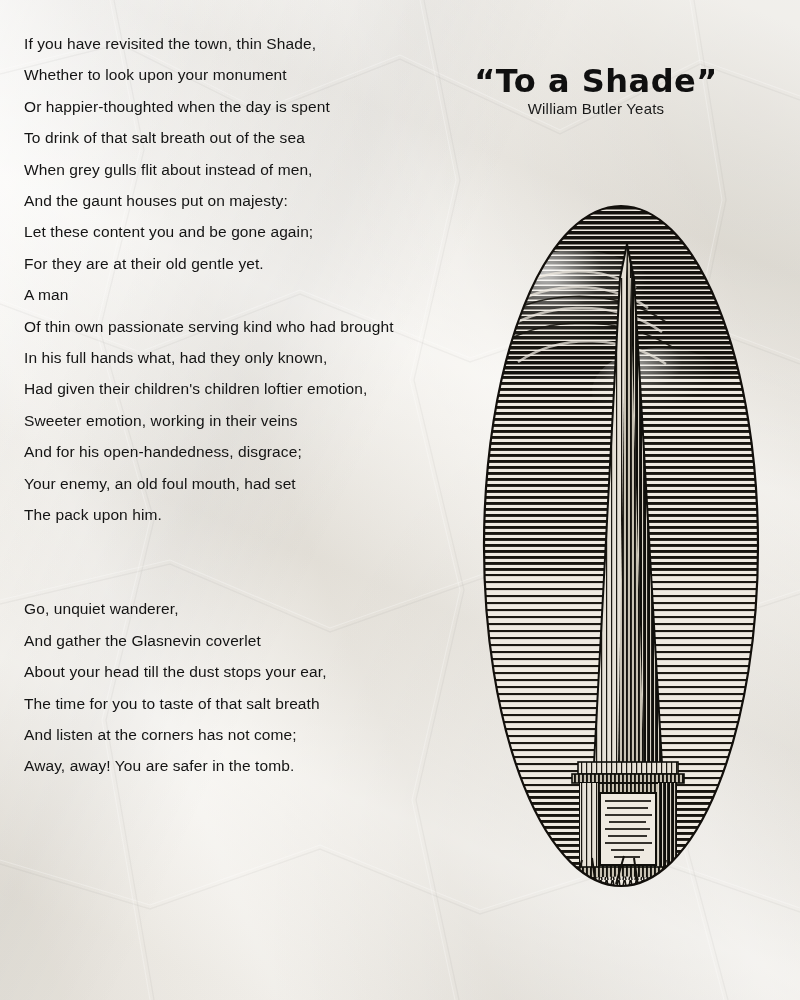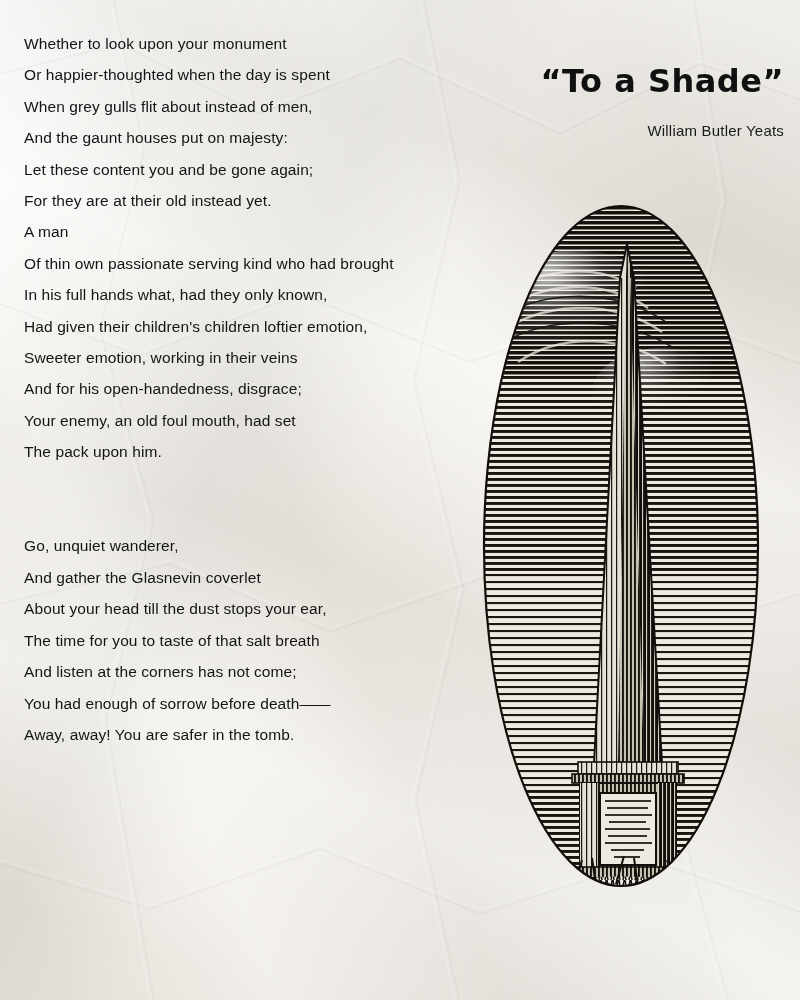--- a/index.html
+++ b/index.html
@@ -58,35 +58,35 @@
   }
   .poem-line.indent {
     padding-right: 90px;
   }
   .poem-line.blank {
     height: 31.4px;
   }
 
   #title-block {
     position: absolute;
-    left: 472px;
+    left: 440px;
     top: 62px;
     width: 312px;
-    text-align: right;
+    text-align: center;
   }
   #poem-title {
     font-family: "DejaVu Sans", sans-serif;
     font-size: 32px;
     font-weight: 700;
     letter-spacing: 0.5px;
     color: #101010;
     line-height: 38px;
   }
   #poem-author {
-    margin-top: 22px;
+    margin-top: 0;
     font-size: 15px;
     letter-spacing: 0.2px;
     color: #1a1a1a;
   }
 
   
   #illustration {
     position: absolute;
     left: 466px;
     top: 196px;
@@ -121,46 +121,47 @@
     <path d="M424,0 L460,180 L414,380 L464,590 L416,800 L459,1000"></path>
     <path d="M694,0 L726,200 L680,420 L730,640 L688,850 L728,1000"></path>
   </g>
 </svg>
 
 <div id="sheet">
 
   <div id="poem-column">
 
     <div>
+      <div class="poem-line">If you have revisited the town, thin Shade,</div>
       <div class="poem-line">Whether to look upon your monument</div>
       <div class="poem-line">Or happier-thoughted when the day is spent</div>
+      <div class="poem-line">To drink of that salt breath out of the sea</div>
       <div class="poem-line">When grey gulls flit about instead of men,</div>
       <div class="poem-line">And the gaunt houses put on majesty:</div>
       <div class="poem-line">Let these content you and be gone again;</div>
-      <div class="poem-line">For they are at their old instead yet.</div>
+      <div class="poem-line">For they are at their old gentle yet.</div>
       <div class="poem-line indent">A man</div>
       <div class="poem-line">Of thin own passionate serving kind who had brought</div>
       <div class="poem-line">In his full hands what, had they only known,</div>
       <div class="poem-line">Had given their children's children loftier emotion,</div>
       <div class="poem-line">Sweeter emotion, working in their veins</div>
       <div class="poem-line">And for his open-handedness, disgrace;</div>
       <div class="poem-line">Your enemy, an old foul mouth, had set</div>
       <div class="poem-line">The pack upon him.</div>
     </div>
 
     <div class="poem-line blank"></div>
     <div class="poem-line blank"></div>
 
     <div>
       <div class="poem-line">Go, unquiet wanderer,</div>
       <div class="poem-line">And gather the Glasnevin coverlet</div>
       <div class="poem-line">About your head till the dust stops your ear,</div>
       <div class="poem-line">The time for you to taste of that salt breath</div>
       <div class="poem-line">And listen at the corners has not come;</div>
-      <div class="poem-line">You had enough of sorrow before death——</div>
       <div class="poem-line">Away, away! You are safer in the tomb.</div>
     </div>
   </div>
 
   <div id="title-block">
     <div id="poem-title">“To a Shade”</div>
     <div id="poem-author">William Butler Yeats</div>
   </div>
 
   <div id="illustration">

